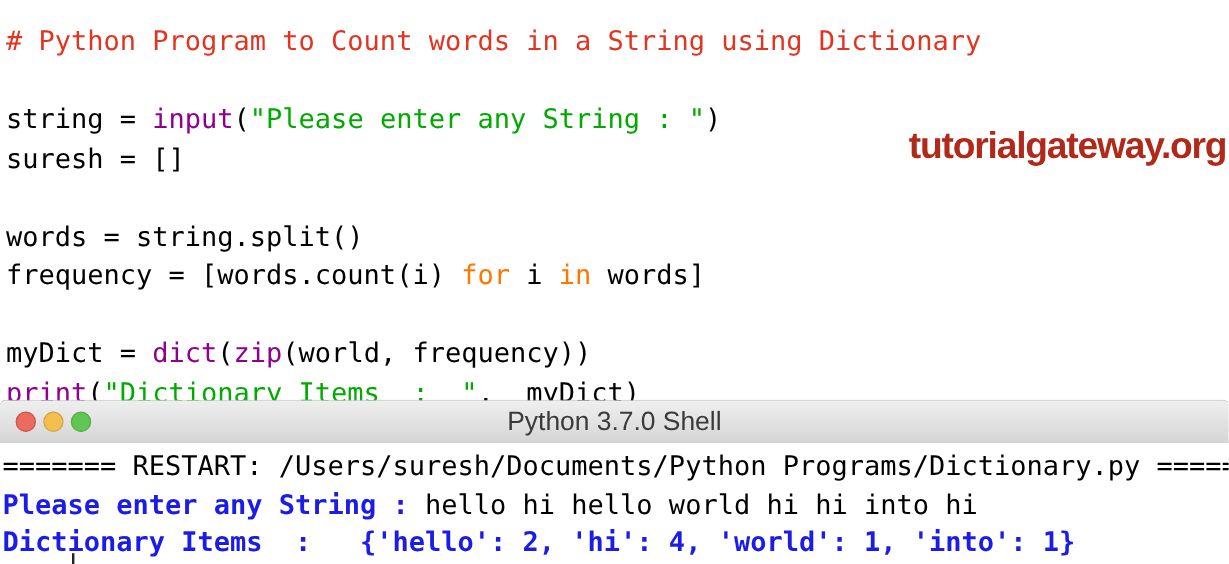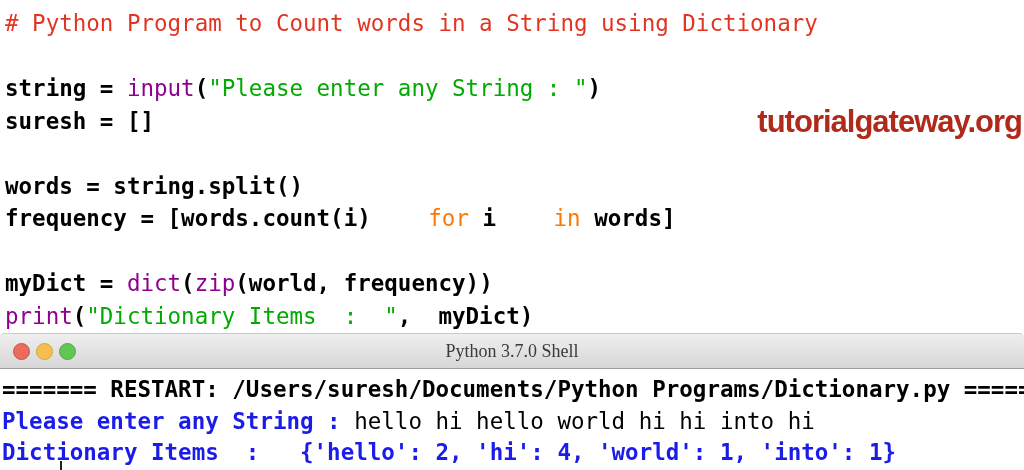--- a/index.html
+++ b/index.html
@@ -10,33 +10,33 @@
     height: 470px;
     background: #ffffff;
     overflow: hidden;
     font-family: "DejaVu Sans Mono", monospace;
   }
   
   .code-area {
     position: absolute;
     top: 0; left: 0; right: 0;
     height: 251px;
-    padding: 7px 0 0 5px;
+    padding: 19px 0 0 5px;
     box-sizing: border-box;
     font-size: 22.5px;
     line-height: 32.5px;
     background: #ffffff;
   }
   .line { white-space: pre; height: 32.5px; }
   
-  .c-plain   { color: var(--plain,   #000); font-weight: bold; }
+  .c-plain   { color: var(--plain,   #000); }
   .c-comment { color: var(--comment, #e23420); }
   .c-builtin { color: var(--builtin, #900090); }
   .c-string  { color: var(--string,  #00aa00); }
-  .c-keyword { color: var(--keyword, #ff7700); margin-left: 44px; }
+  .c-keyword { color: var(--keyword, #ff7700); }
   .c-stdout  { color: var(--stdout,  #1c1ce8); font-weight: bold; }
   .c-stdin   { color: var(--stdin,   #000); }
   
   .watermark {
     position: absolute;
     top: 104px;
     right: 2px;
     font-family: "Liberation Sans", sans-serif;
     font-weight: bold;
     font-size: 31px;
@@ -71,22 +71,22 @@
   .tl.red    { background: var(--traffic-red,    #ed6a5f); border: 1px solid #ce5347; }
   .tl.yellow { background: var(--traffic-yellow, #f4bf4f); border: 1px solid #d6a243; }
   .tl.green  { background: var(--traffic-green,  #62c655); border: 1px solid #4eae3e; }
   .titlebar .title {
     position: absolute;
     left: 0; right: 0; top: 0;
     height: 100%;
     display: flex;
     align-items: center;
     justify-content: center;
-    font-family: Liberation Serif, serif;
-    font-size: 18px;
+    font-family: Liberation Sans, sans-serif;
+    font-size: 22px;
     color: #3a3a3a;
   }
   
   .shell-area {
     position: absolute;
     top: 369px; left: 0; right: 0; bottom: 0;
     padding: 5px 0 0 2px;
     box-sizing: border-box;
     font-size: 22.5px;
     line-height: 31.5px;

